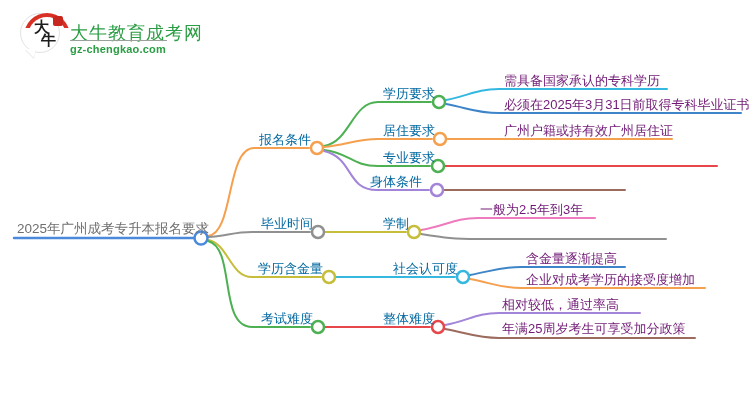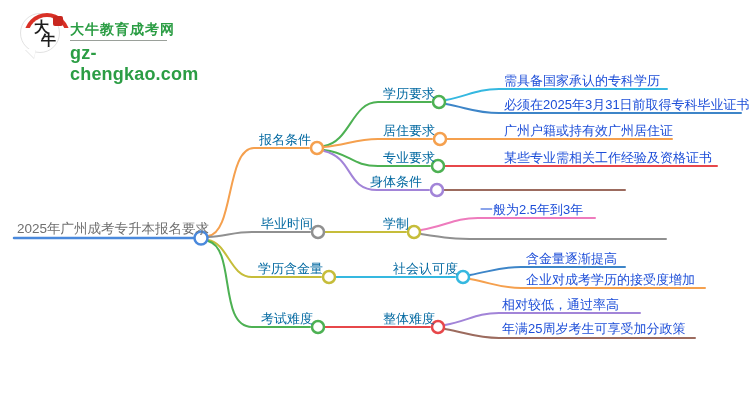--- a/index.html
+++ b/index.html
@@ -1,39 +1,39 @@
 <!DOCTYPE html>
 <html><head>
 <meta charset="utf-8">
 <style>
   html,body{margin:0;padding:0;background:#fff;}
   .stage{position:relative;width:750px;height:410px;background:#ffffff;overflow:hidden;
          font-family:"Liberation Sans","DejaVu Sans",sans-serif;}
   .stage svg{position:absolute;left:0;top:0;}
   .label{position:absolute;white-space:nowrap;color:#0369a1;font-size:13px;line-height:15px;cursor:default;}
   .label.root{color:#6f6f6f;font-size:13.5px;text-align:right;}
-  .label.leaf{color:#1d4ed8;}
+  .label.leaf{color:#701a75;}
   
   .logo{position:absolute;left:14px;top:10px;width:190px;height:52px;}
   .logo-bubble{position:absolute;left:6px;top:3px;width:40px;height:40px;border:1.5px solid #e2e2e2;
                border-radius:50%;background:#fff;box-sizing:border-box;}
   .logo-arc{position:absolute;left:3px;top:-1px;width:46px;height:24px;border:4.5px solid #d93026;
             border-bottom:none;border-radius:24px 24px 0 0;box-sizing:border-box;
             clip-path:polygon(0 0,100% 0,100% 62%,0 62%);}
   .logo-chars{position:absolute;left:13px;top:6px;width:28px;font-family:"Liberation Serif","DejaVu Serif",serif;
               font-weight:bold;color:#1d1d1d;font-size:15px;line-height:15px;letter-spacing:0;}
   .logo-chars span{display:block;}
   .logo-chars .c2{margin-left:7px;margin-top:-2px;}
   .logo-seal{position:absolute;right:-4px;top:2px;width:10px;height:10px;background:#c8271f;border-radius:2px;}
   .logo-tail{position:absolute;left:4px;bottom:-6px;width:0;height:0;border-left:9px solid transparent;
              border-right:2px solid transparent;border-top:9px solid #fff;
              filter:drop-shadow(0 1.5px 0 #e2e2e2);}
-  .logo-title{position:absolute;left:56px;top:11px;font-size:14px;font-weight:bold;letter-spacing:1px;}
+  .logo-title{position:absolute;left:56px;top:11px;font-size:18px;font-weight:normal;letter-spacing:1px;}
   .logo-divider{position:absolute;left:56px;top:30px;width:97px;height:1px;background:#9aa09a;}
-  .logo-sub{position:absolute;left:56px;top:33px;font-size:18px;font-weight:bold;letter-spacing:.2px;}
+  .logo-sub{position:absolute;left:56px;top:33px;font-size:11px;font-weight:bold;letter-spacing:.2px;}
 </style>
 </head>
 <body>
 
 <div class="stage">
 
   <svg width="750" height="410" viewBox="0 0 750 410">
     <g fill="none" stroke-width="2" stroke-linecap="round">
 
       <path d="M14,238 H195" stroke-width="2.5" stroke="#4a89dc"></path>
@@ -110,20 +110,19 @@
   <div class="label" style="left:383px;top:123px;">居住要求</div>
   <div class="label" style="left:383px;top:150px;">专业要求</div>
   <div class="label" style="left:370px;top:174px;">身体条件</div>
   <div class="label" style="left:383px;top:216px;">学制</div>
   <div class="label" style="left:393px;top:261px;">社会认可度</div>
   <div class="label" style="left:383px;top:311px;">整体难度</div>
 
   <div class="label leaf" style="left:504px;top:73px;">需具备国家承认的专科学历</div>
   <div class="label leaf" style="left:504px;top:97px;">必须在2025年3月31日前取得专科毕业证书</div>
   <div class="label leaf" style="left:504px;top:123px;">广州户籍或持有效广州居住证</div>
-  <div class="label leaf" style="left:504px;top:150px;">某些专业需相关工作经验及资格证书</div>
   <div class="label leaf" style="left:480px;top:202px;">一般为2.5年到3年</div>
   <div class="label leaf" style="left:526px;top:251px;">含金量逐渐提高</div>
   <div class="label leaf" style="left:526px;top:272px;">企业对成考学历的接受度增加</div>
   <div class="label leaf" style="left:502px;top:297px;">相对较低，通过率高</div>
   <div class="label leaf" style="left:502px;top:321px;">年满25周岁考生可享受加分政策</div>
 
 </div>
 
 </body></html>

